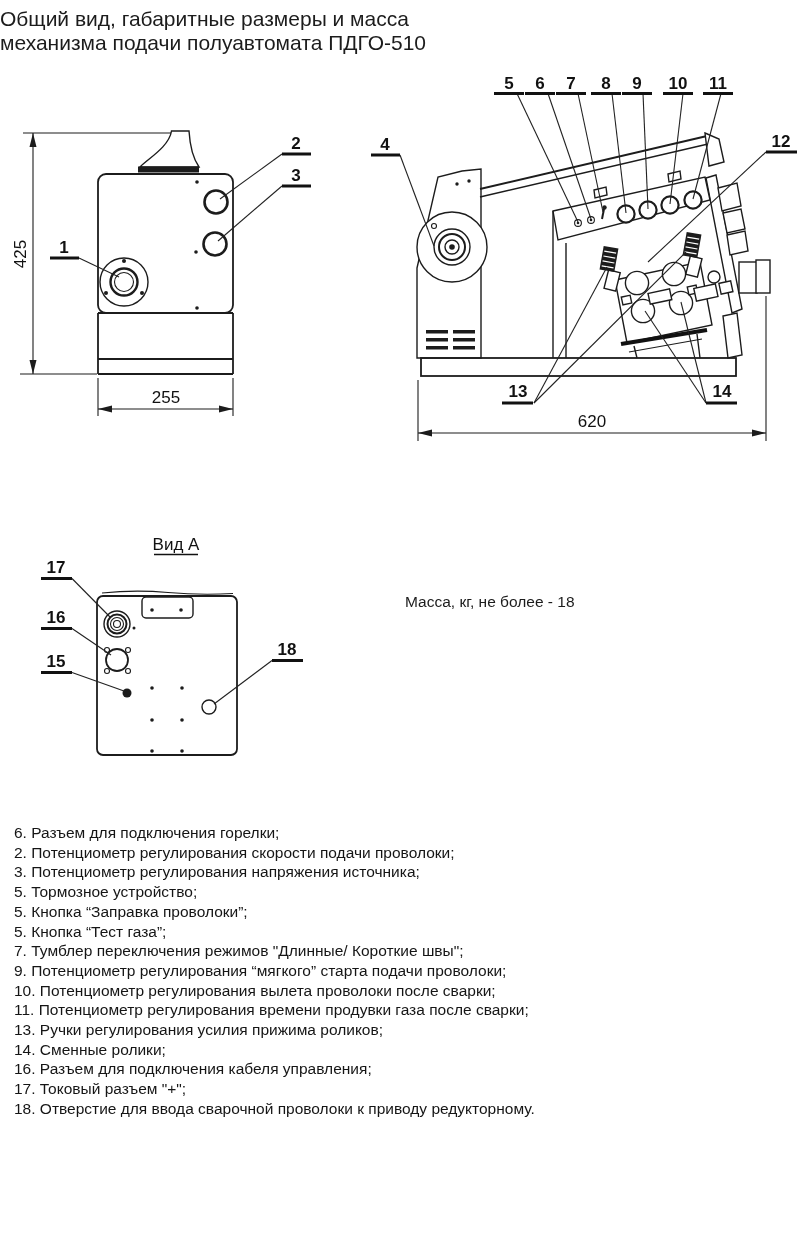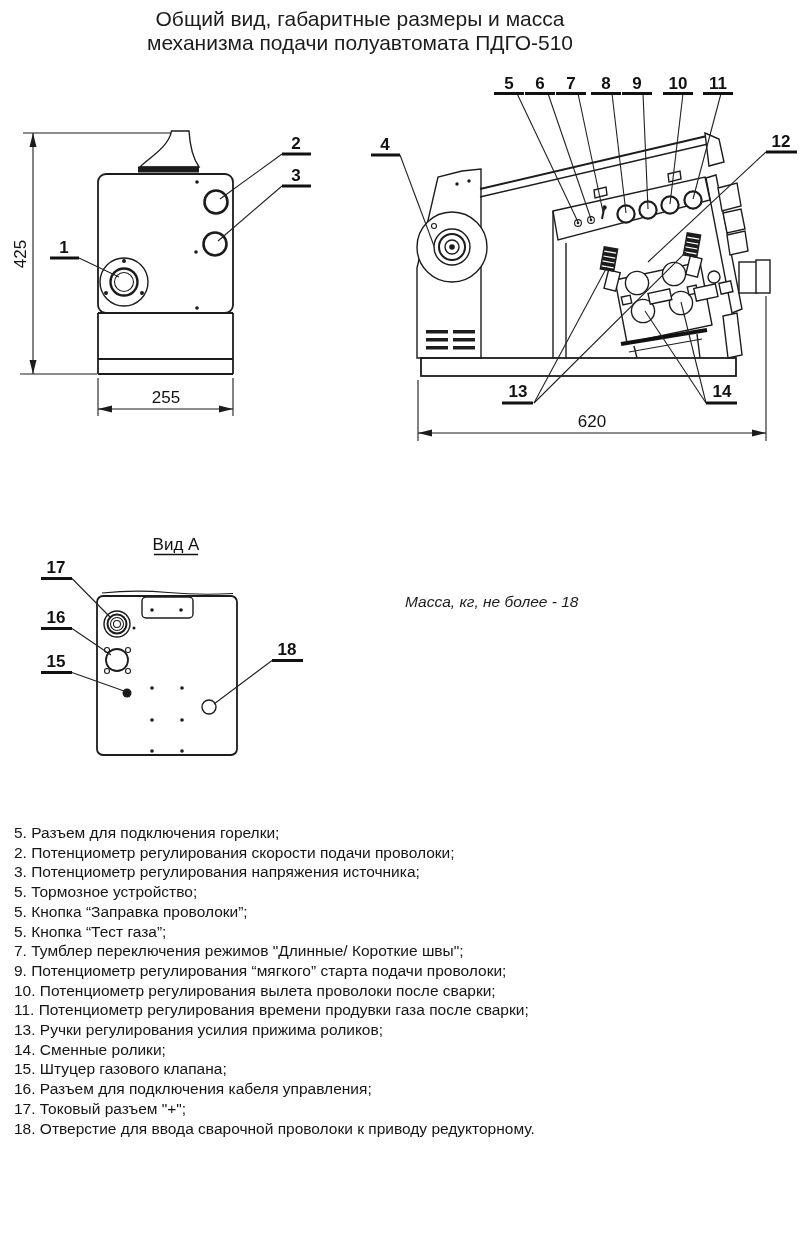--- a/index.html
+++ b/index.html
@@ -1,21 +1,21 @@
 <!DOCTYPE html>
 <html><head>
 <meta charset="utf-8">
 <style>
   html,body{margin:0;padding:0;}
   .page{position:relative;width:800px;height:1248px;background:#ffffff;overflow:hidden;
         font-family:"Liberation Sans",sans-serif;color:#1a1a1a;}
-  .title{position:absolute;top:7px;left:0;width:720px;text-align:center;
+  .title{position:absolute;top:7px;left:0;width:720px;text-align:left;
          font-size:21px;line-height:24px;color:#1c1c1c;}
   .drawing{position:absolute;top:0;left:0;}
-  .mass-note{position:absolute;left:405px;top:593px;font-size:15.5px;color:#1c1c1c;font-style:italic;}
+  .mass-note{position:absolute;left:405px;top:593px;font-size:15.5px;color:#1c1c1c;}
   .parts-list{position:absolute;left:14px;top:823px;font-size:15.5px;line-height:19.7px;color:#151515;}
   
   .ln{stroke:#1c1c1c;stroke-width:1.4;fill:none;}
   .lnb{stroke:#1c1c1c;stroke-width:1.8;fill:none;}
   .thin{stroke:#1c1c1c;stroke-width:1.1;fill:none;}
   .wh{fill:#ffffff;}
   .blk{fill:#1c1c1c;stroke:none;}
   .cu{stroke:#111;stroke-width:3;fill:none;}
   .ld{stroke:#222;stroke-width:1.1;fill:none;}
   text.co{font:bold 17px "Liberation Sans",sans-serif;fill:#111;}
@@ -333,31 +333,30 @@
         <line class="ld" x1="272" y1="660.5" x2="214" y2="704"></line>
         <line class="cu" x1="272" y1="660.5" x2="303" y2="660.5"></line>
         <text class="co" x="287" y="655" text-anchor="middle">18</text>
       </g>
     </g>
   </svg>
 
   <div class="mass-note">Масса, кг, не более - 18</div>
 
   <div class="parts-list">
-    <div>5. Разъем для подключения горелки;</div>
+    <div>6. Разъем для подключения горелки;</div>
     <div>2. Потенциометр регулирования скорости подачи проволоки;</div>
     <div>3. Потенциометр регулирования напряжения источника;</div>
     <div>5. Тормозное устройство;</div>
     <div>5. Кнопка “Заправка проволоки”;</div>
     <div>5. Кнопка “Тест газа”;</div>
     <div>7. Тумблер переключения режимов "Длинные/ Короткие швы";</div>
     <div>9. Потенциометр регулирования “мягкого” старта подачи проволоки;</div>
     <div>10. Потенциометр регулирования вылета проволоки после сварки;</div>
     <div>11. Потенциометр регулирования времени продувки газа после сварки;</div>
     <div>13. Ручки регулирования усилия прижима роликов;</div>
     <div>14. Сменные ролики;</div>
-    <div>15. Штуцер газового клапана;</div>
     <div>16. Разъем для подключения кабеля управления;</div>
     <div>17. Токовый разъем "+";</div>
     <div>18. Отверстие для ввода сварочной проволоки к приводу редукторному.</div>
   </div>
 
 </div>
 
 </body></html>

